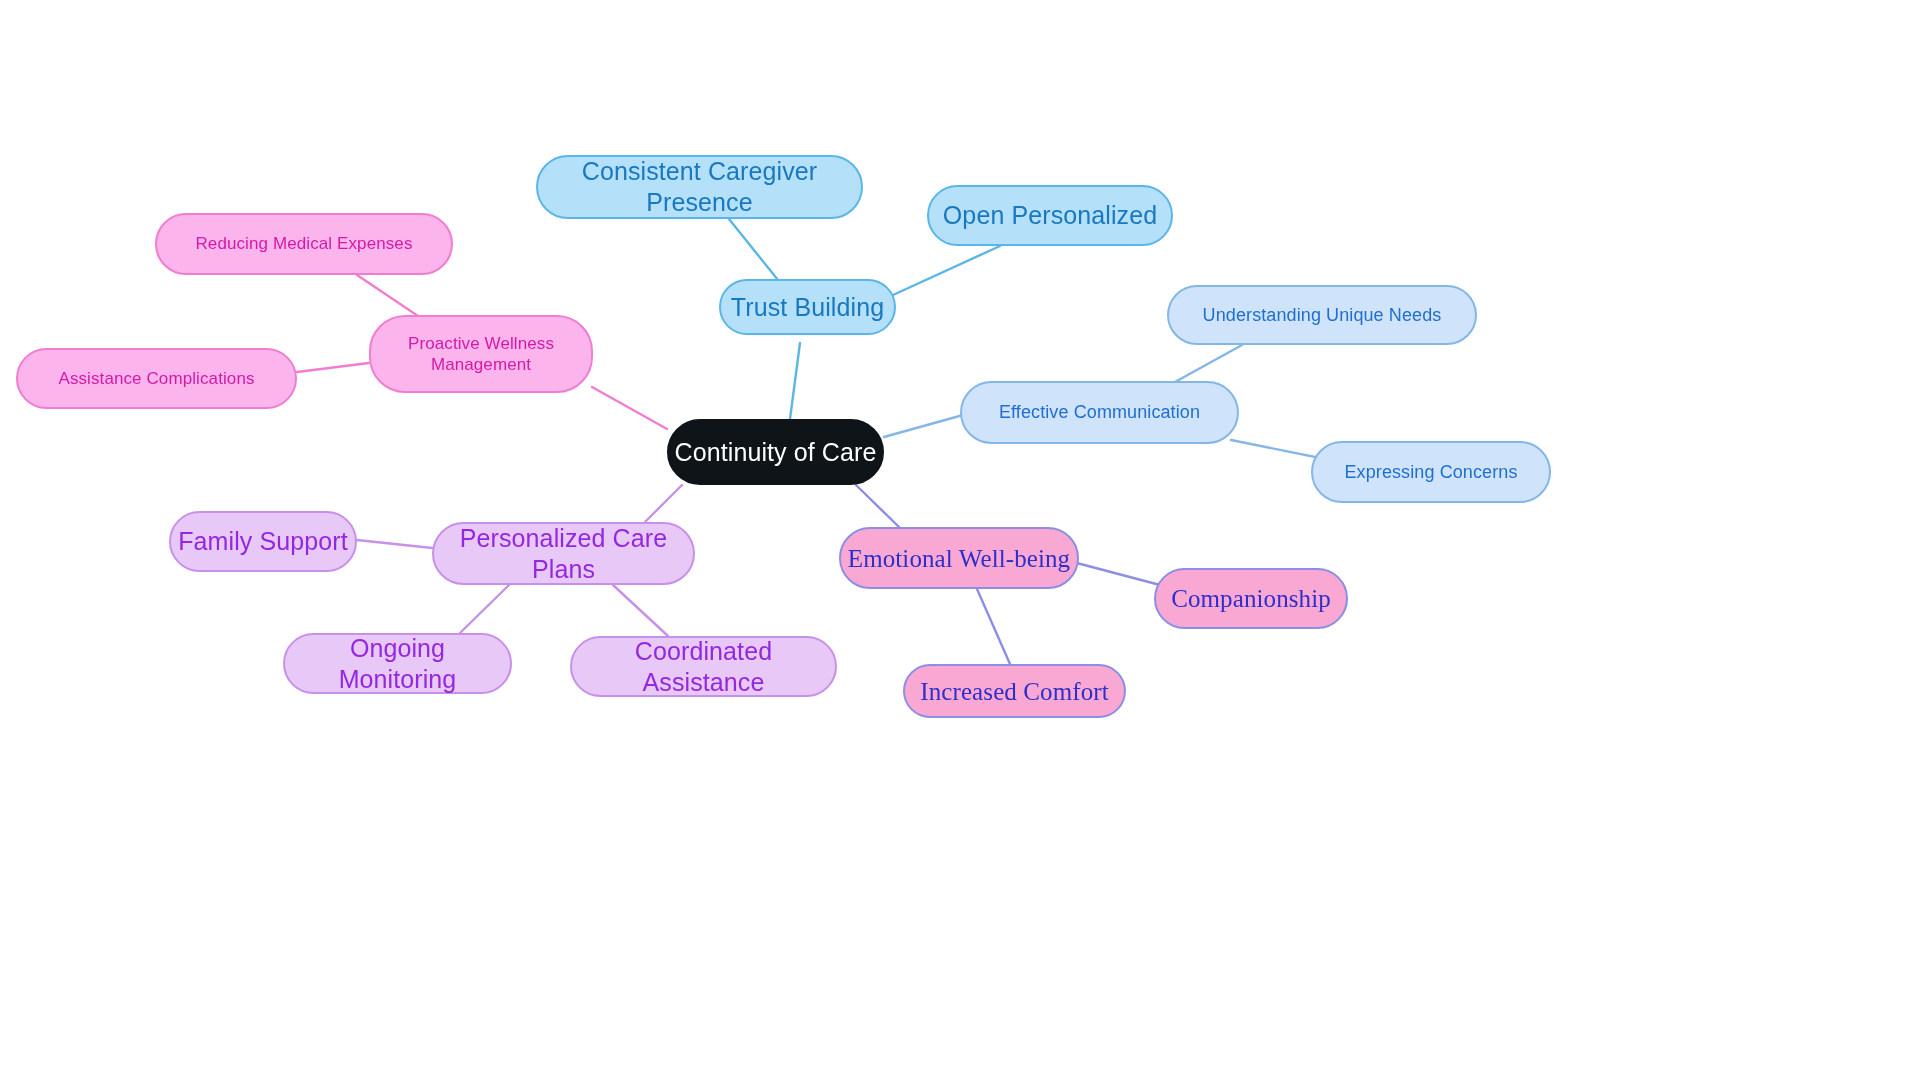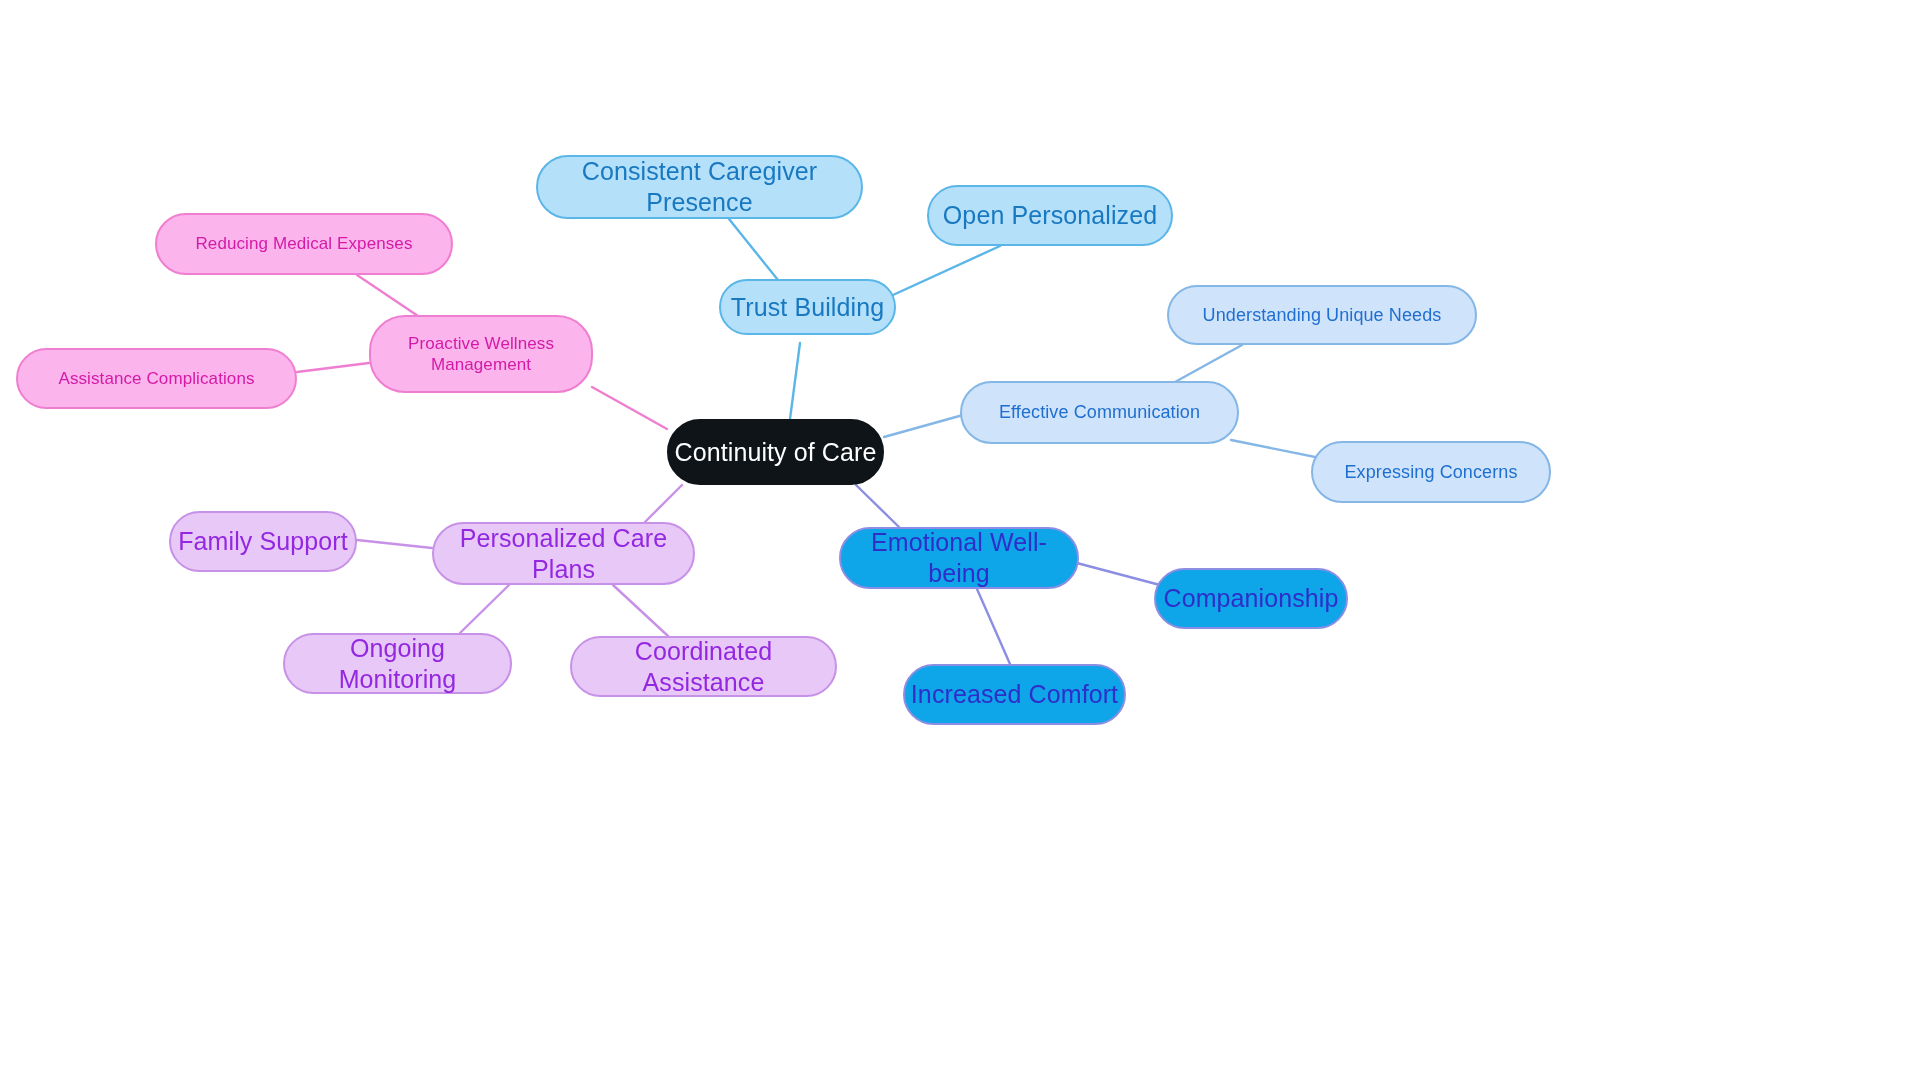--- a/index.html
+++ b/index.html
@@ -53,25 +53,26 @@
     border-radius: 36px;
   }
   .node.paleblue {
     background: #cfe3fa;
     border-color: #84b6e6;
     color: #1f6fd0;
     font-size: 18px;
     border-radius: 36px;
   }
   .node.periwinkle {
-    background: #0ea5e9;
+    background: #f9a8d4;
     border-color: #8c8ee4;
     color: #2e2ec9;
     font-size: 25px;
     border-radius: 36px;
+    font-family: Liberation Serif, serif;
   }
   .node.pink {
     background: #fbb4ec;
     border-color: #f07ed0;
     color: #d41aa6;
     font-size: 17px;
     border-radius: 36px;
   }
   .node.violet {
     background: #e7c8f7;
@@ -110,21 +111,21 @@
   <div id="node-layer">
       <div class="node root" style="left: 667px; top: 419px; width: 217px; height: 66px;"><span class="label">Continuity of Care</span></div>
       <div class="node skyblue" style="left: 719px; top: 279px; width: 177px; height: 56px;"><span class="label">Trust Building</span></div>
       <div class="node skyblue" style="left: 536px; top: 155px; width: 327px; height: 64px;"><span class="label">Consistent Caregiver Presence</span></div>
       <div class="node skyblue" style="left: 927px; top: 185px; width: 246px; height: 61px;"><span class="label">Open Personalized</span></div>
       <div class="node paleblue" style="left: 960px; top: 381px; width: 279px; height: 63px;"><span class="label">Effective Communication</span></div>
       <div class="node paleblue" style="left: 1167px; top: 285px; width: 310px; height: 60px;"><span class="label">Understanding Unique Needs</span></div>
       <div class="node paleblue" style="left: 1311px; top: 441px; width: 240px; height: 62px;"><span class="label">Expressing Concerns</span></div>
       <div class="node periwinkle" style="left: 839px; top: 527px; width: 240px; height: 62px;"><span class="label">Emotional Well-being</span></div>
       <div class="node periwinkle" style="left: 1154px; top: 568px; width: 194px; height: 61px;"><span class="label">Companionship</span></div>
-      <div class="node periwinkle" style="left: 903px; top: 664px; width: 223px; height: 61px;"><span class="label">Increased Comfort</span></div>
+      <div class="node periwinkle" style="left: 903px; top: 664px; width: 223px; height: 54px;"><span class="label">Increased Comfort</span></div>
       <div class="node pink" style="left: 369px; top: 315px; width: 224px; height: 78px;"><span class="label">Proactive Wellness
 Management</span></div>
       <div class="node pink" style="left: 155px; top: 213px; width: 298px; height: 62px;"><span class="label">Reducing Medical Expenses</span></div>
       <div class="node pink" style="left: 16px; top: 348px; width: 281px; height: 61px;"><span class="label">Assistance Complications</span></div>
       <div class="node violet" style="left: 432px; top: 522px; width: 263px; height: 63px;"><span class="label">Personalized Care Plans</span></div>
       <div class="node violet" style="left: 169px; top: 511px; width: 188px; height: 61px;"><span class="label">Family Support</span></div>
       <div class="node violet" style="left: 283px; top: 633px; width: 229px; height: 61px;"><span class="label">Ongoing Monitoring</span></div>
       <div class="node violet" style="left: 570px; top: 636px; width: 267px; height: 61px;"><span class="label">Coordinated Assistance</span></div>
     </div>
 </div>

